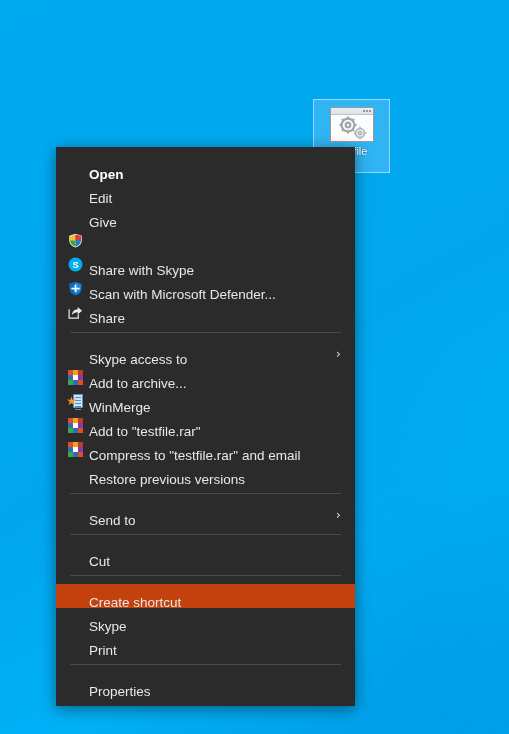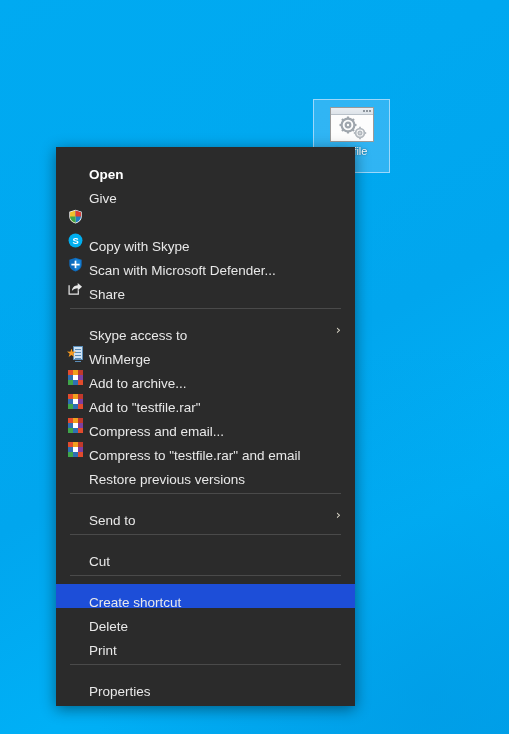--- a/index.html
+++ b/index.html
@@ -92,21 +92,21 @@
     display: flex;
     align-items: center;
     height: 24px;
     padding: 0 10px 0 8px;
     color: #e8e8e8;
     font-size: 13.5px;
     white-space: nowrap;
     box-sizing: border-box;
   }
   .menu-item.highlight {
-    background: #1d4ed8;
+    background: #c2410c;
   }
   .menu-item .ico {
     width: 22px;
     min-width: 22px;
     height: 17px;
     margin-right: 3px;
     display: flex;
     align-items: center;
     justify-content: center;
   }
@@ -194,41 +194,45 @@
 
   <div id="context-menu">
 
     <div>
       <div class="menu-item bold">
         <span class="ico"></span>
         <span class="lbl">Open</span>
       </div>
       <div class="menu-item">
         <span class="ico"></span>
+        <span class="lbl">Edit</span>
+      </div>
+      <div class="menu-item">
+        <span class="ico"></span>
         <span class="lbl">Give</span>
       </div>
       <div class="menu-item">
         <span class="ico">
           <svg width="15" height="15" viewBox="0 0 16 16">
             <path d="M8 0.8 L14.6 3 V8 C14.6 11.8 11.6 14.4 8 15.4 C4.4 14.4 1.4 11.8 1.4 8 V3 Z" fill="#ffffff"></path>
             <path d="M8 1.6 L8 14.6 C4.9 13.6 2.2 11.3 2.2 8 V3.5 Z" fill="#f2c029"></path>
             <path d="M8 1.6 L13.8 3.5 V8 C13.8 11.3 11.1 13.6 8 14.6 Z" fill="#1f7ec4"></path>
             <path d="M8 1.6 L13.8 3.5 V8 H8 Z" fill="#e23c30"></path>
             <path d="M2.2 8 H8 V14.6 C4.9 13.6 2.2 11.3 2.2 8 Z" fill="#3fa64a"></path>
           </svg>
         </span>
       </div>
       <div class="menu-item">
         <span class="ico">
           <svg width="15" height="15" viewBox="0 0 16 16">
             <circle cx="8" cy="8" r="7.4" fill="#00aff0"></circle>
             <text x="8" y="11.6" font-family="Liberation Sans, sans-serif" font-size="10" font-weight="bold" fill="#ffffff" text-anchor="middle">S</text>
           </svg>
         </span>
-        <span class="lbl">Copy with Skype</span>
+        <span class="lbl">Share with Skype</span>
       </div>
       <div class="menu-item">
         <span class="ico">
           <svg width="15" height="15" viewBox="0 0 16 16">
             <path d="M8 0.8 L14.6 3 V8 C14.6 11.8 11.6 14.4 8 15.4 C4.4 14.4 1.4 11.8 1.4 8 V3 Z" fill="#0f6cbd"></path>
             <path d="M8 1.9 L13.5 3.7 V8 C13.5 11.1 11 13.3 8 14.2 Z" fill="#1a86d9"></path>
             <rect x="7.1" y="3.9" width="1.8" height="8" fill="#ffffff"></rect>
             <rect x="3.6" y="7.2" width="8.8" height="1.8" fill="#ffffff"></rect>
           </svg>
         </span>
@@ -245,54 +249,54 @@
       </div>
     </div>
 
     <div class="separator"></div>
 
     <div>
       <div class="menu-item">
         <span class="ico"></span>
         <span class="lbl">Skype access to</span>
         <span class="chev">›</span>
-      </div>
-      <div class="menu-item">
-        <span class="ico">
-          <span class="winmerge">
-            <span class="wm-doc">
-                <i></i>
-                <i></i>
-                <i></i>
-                <i></i>
-                <i></i>
-              </span>
-            <span class="wm-burst"></span>
-          </span>
-        </span>
-        <span class="lbl">WinMerge</span>
       </div>
       <div class="menu-item">
         <span class="ico">
           <span class="winrar">
             <span style="background:#e24b2e"></span>
               <span style="background:#f0a11e"></span>
               <span style="background:#c0392b"></span>
             <span style="background:#2f6fb3"></span>
               <span style="background:#ffffff"></span>
               <span style="background:#7d3fa0"></span>
             <span style="background:#3fa64a"></span>
               <span style="background:#2f6fb3"></span>
               <span style="background:#e24b2e"></span>
           </span>
         </span>
         <span class="lbl">Add to archive...</span>
       </div>
       <div class="menu-item">
         <span class="ico">
+          <span class="winmerge">
+            <span class="wm-doc">
+                <i></i>
+                <i></i>
+                <i></i>
+                <i></i>
+                <i></i>
+              </span>
+            <span class="wm-burst"></span>
+          </span>
+        </span>
+        <span class="lbl">WinMerge</span>
+      </div>
+      <div class="menu-item">
+        <span class="ico">
           <span class="winrar">
             <span style="background:#e24b2e"></span>
               <span style="background:#f0a11e"></span>
               <span style="background:#c0392b"></span>
             <span style="background:#2f6fb3"></span>
               <span style="background:#ffffff"></span>
               <span style="background:#7d3fa0"></span>
             <span style="background:#3fa64a"></span>
               <span style="background:#2f6fb3"></span>
               <span style="background:#e24b2e"></span>
@@ -307,36 +311,20 @@
               <span style="background:#f0a11e"></span>
               <span style="background:#c0392b"></span>
             <span style="background:#2f6fb3"></span>
               <span style="background:#ffffff"></span>
               <span style="background:#7d3fa0"></span>
             <span style="background:#3fa64a"></span>
               <span style="background:#2f6fb3"></span>
               <span style="background:#e24b2e"></span>
           </span>
         </span>
-        <span class="lbl">Compress and email...</span>
-      </div>
-      <div class="menu-item">
-        <span class="ico">
-          <span class="winrar">
-            <span style="background:#e24b2e"></span>
-              <span style="background:#f0a11e"></span>
-              <span style="background:#c0392b"></span>
-            <span style="background:#2f6fb3"></span>
-              <span style="background:#ffffff"></span>
-              <span style="background:#7d3fa0"></span>
-            <span style="background:#3fa64a"></span>
-              <span style="background:#2f6fb3"></span>
-              <span style="background:#e24b2e"></span>
-          </span>
-        </span>
         <span class="lbl">Compress to "testfile.rar" and email</span>
       </div>
       <div class="menu-item">
         <span class="ico"></span>
         <span class="lbl">Restore previous versions</span>
       </div>
     </div>
 
     <div class="separator"></div>
 
@@ -359,21 +347,21 @@
 
     <div class="separator"></div>
 
     <div>
       <div class="menu-item highlight">
         <span class="ico"></span>
         <span class="lbl">Create shortcut</span>
       </div>
       <div class="menu-item">
         <span class="ico"></span>
-        <span class="lbl">Delete</span>
+        <span class="lbl">Skype</span>
       </div>
       <div class="menu-item">
         <span class="ico"></span>
         <span class="lbl">Print</span>
       </div>
     </div>
 
     <div class="separator"></div>
 
     <div>

